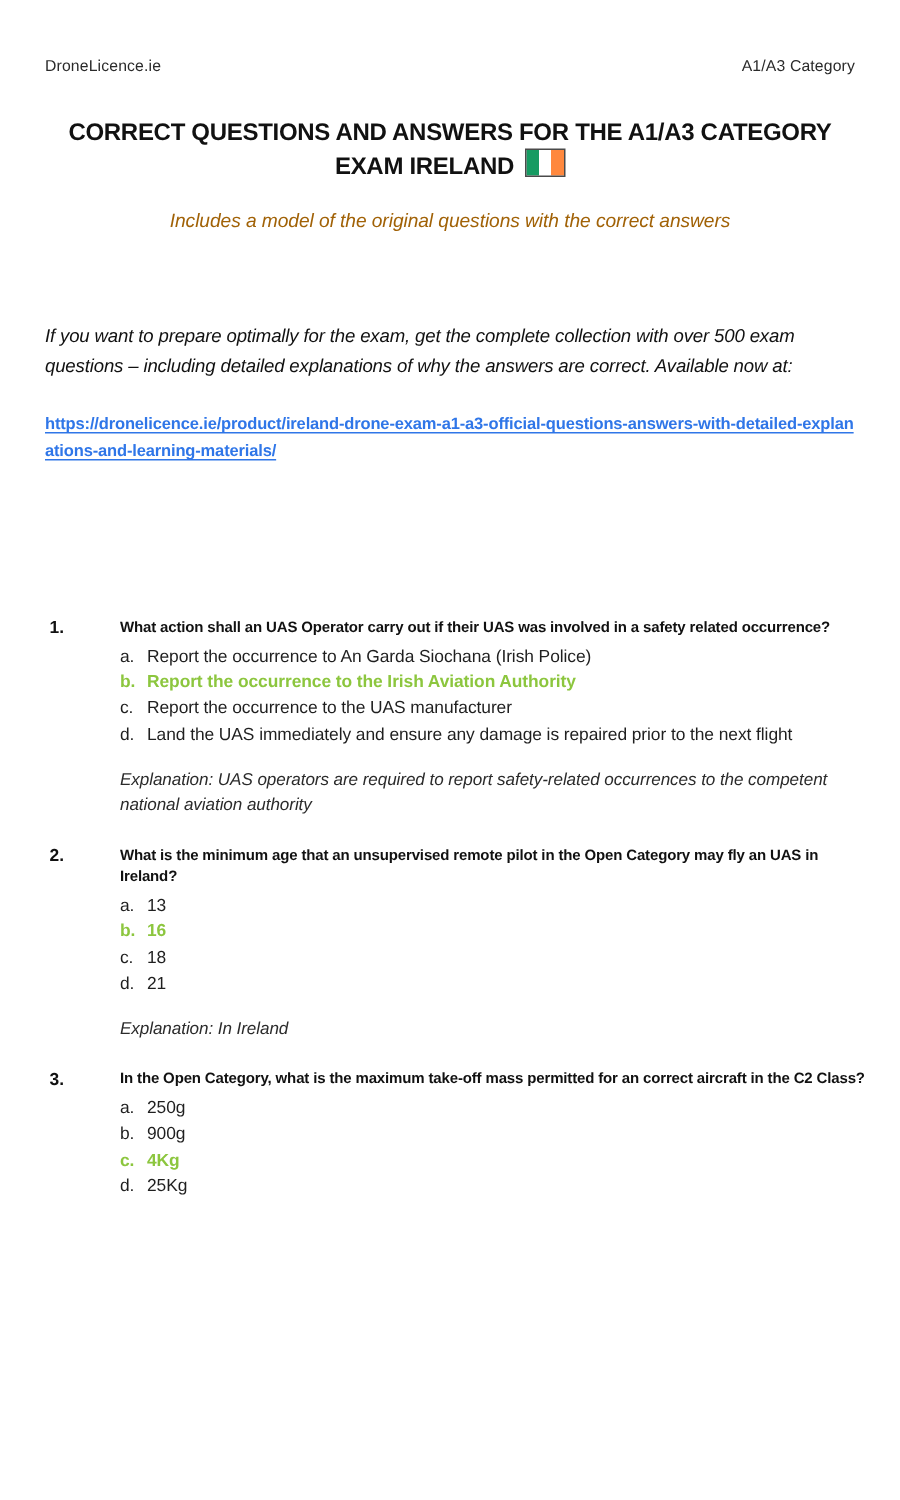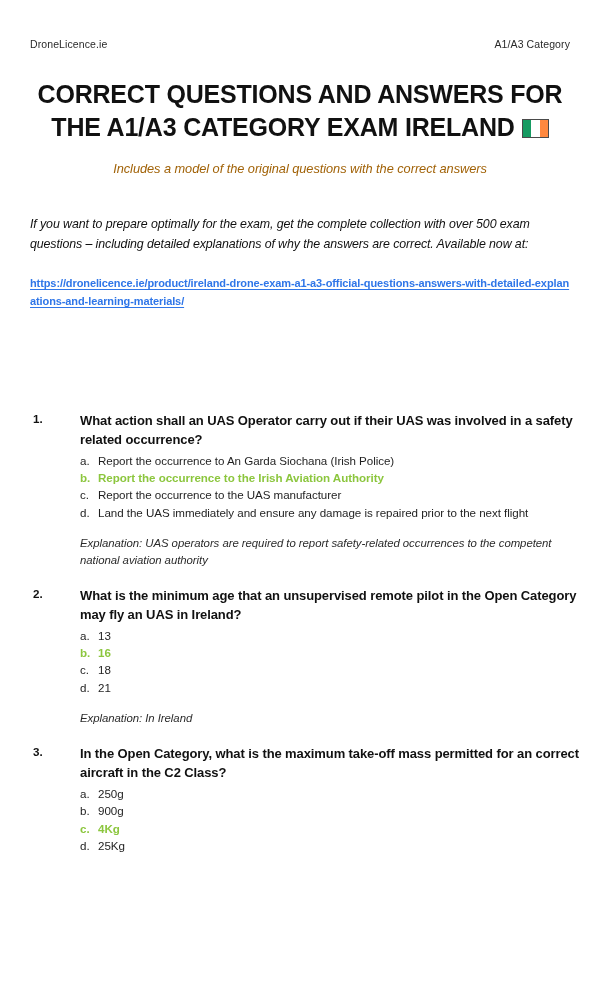--- a/index.html
+++ b/index.html
@@ -41,21 +41,21 @@
 
   
   .title-block {
     position: absolute;
     top: 78px;
     left: 36px;
     right: 36px;
     text-align: center;
   }
   .doc-title {
-    font-size: 25px;
+    font-size: 16px;
     font-weight: bold;
     line-height: 1.32;
     letter-spacing: -0.2px;
     color: #111111;
     margin: 0;
   }
   .flag-icon {
     display: inline-block;
     width: 27px;
     height: 19px;
@@ -124,21 +124,21 @@
   .q-number {
     position: absolute;
     left: 3px;
     top: 0;
     font-size: 11.6px;
     font-weight: bold;
     color: #111111;
   }
   .q-text {
     margin: 0;
-    font-size: 13px;
+    font-size: 10px;
     font-weight: bold;
     line-height: 1.45;
     color: #111111;
     letter-spacing: -0.1px;
   }
 
   .options {
     list-style: none;
     margin: 2px 0 0 0;
     padding: 0;

